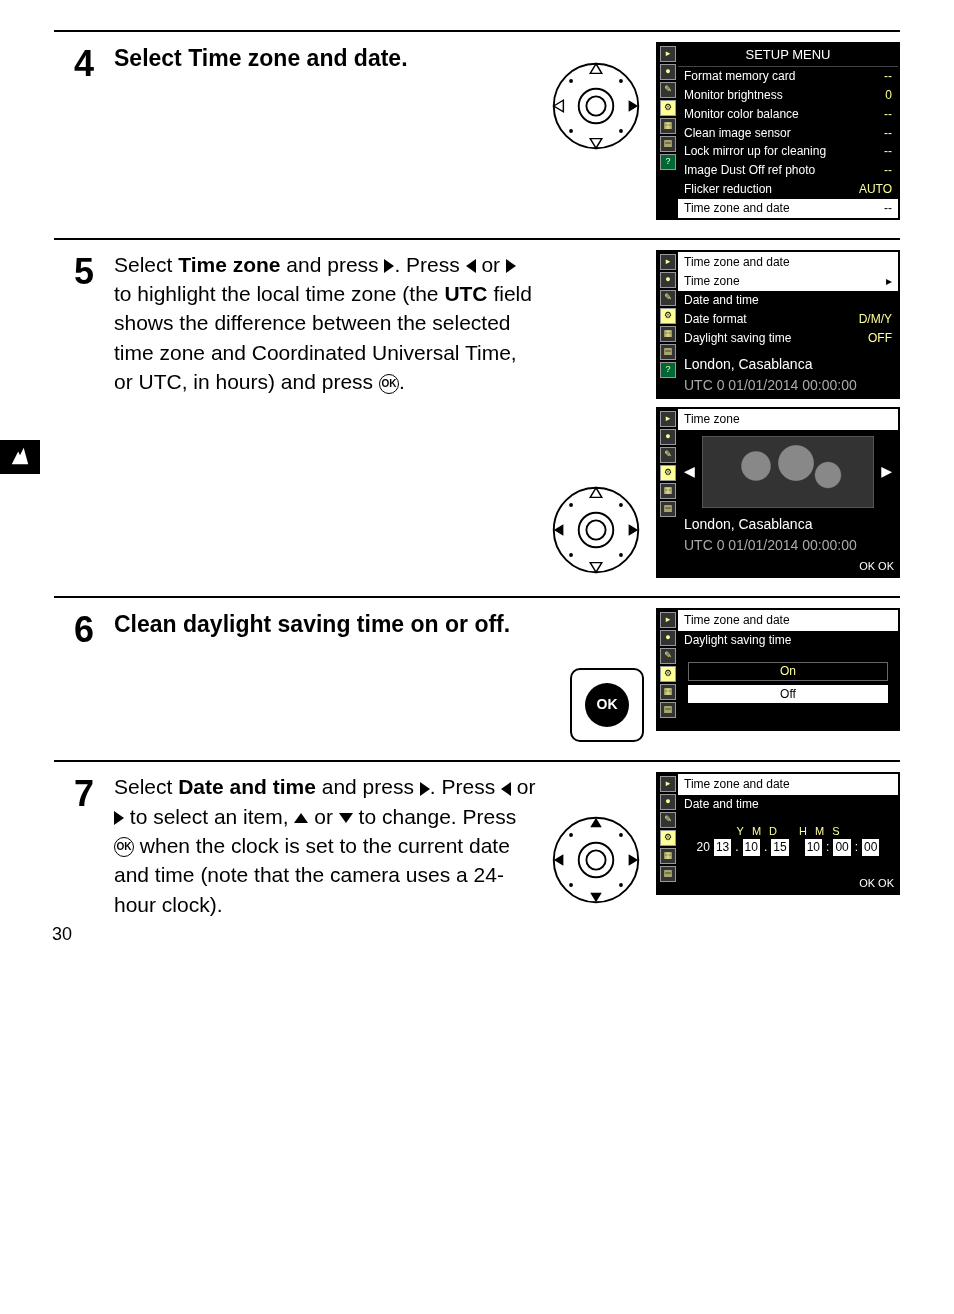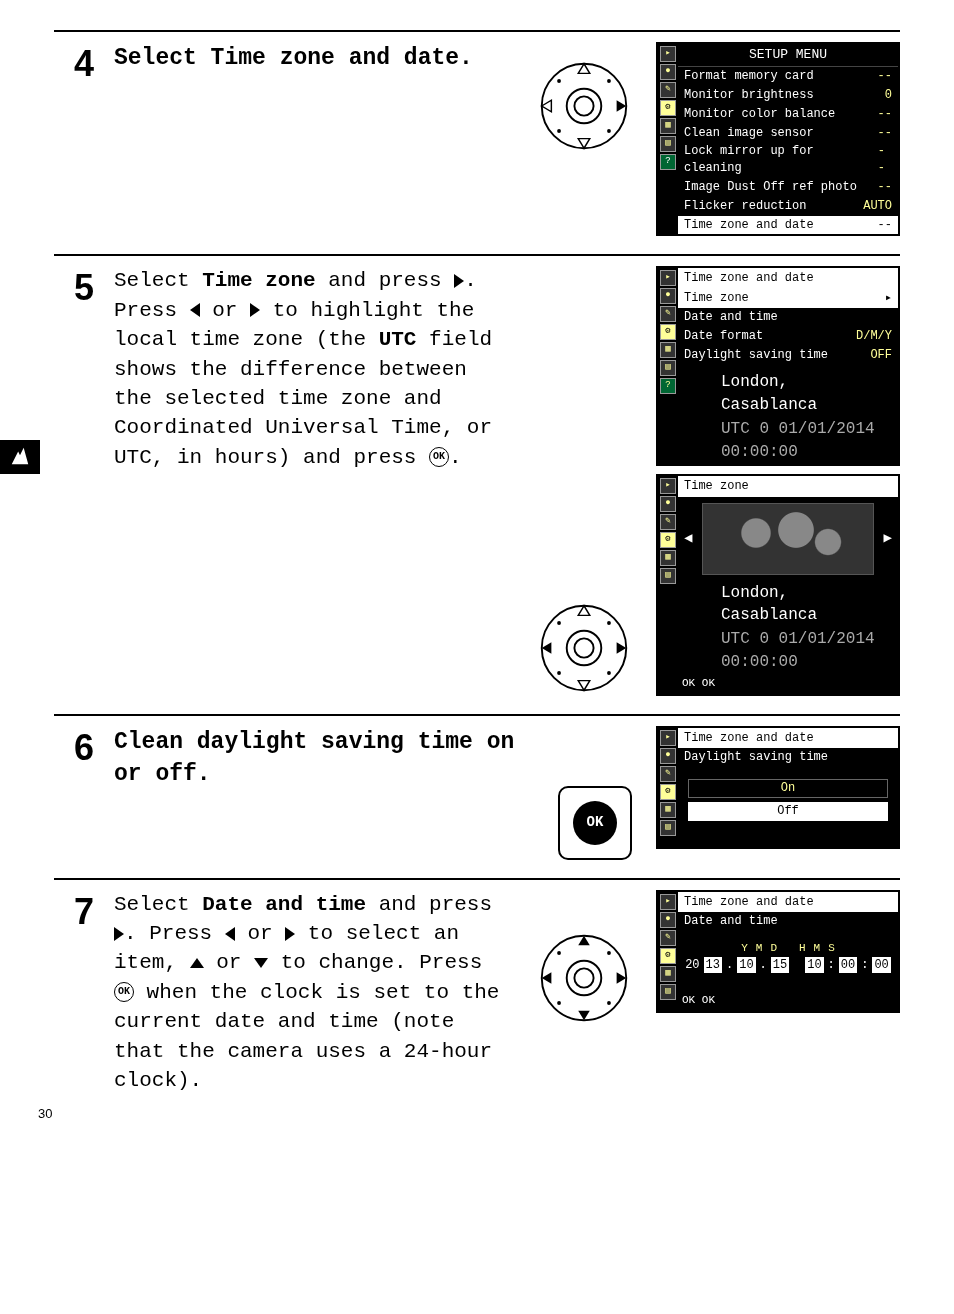--- a/index.html
+++ b/index.html
@@ -25,22 +25,21 @@
   font-size:36px;
   font-weight:bold;
   width:40px;
   text-align:right;
   line-height:1;
   padding-top:4px;
 }
 .step-body{
   flex:1;
   display:flex;
-  gap:24px;
-  font-family:Liberation Mono, monospace;
+  gap:12px;
 }
 .step-text{
   flex:1;
 }
 .step-title{
   font-size:23px;
   font-weight:bold;
   margin-bottom:2px;
 }
 .step-desc{
@@ -76,50 +75,50 @@
   padding:2px;
 }
 .ic{width:14px;height:14px;background:#333;border:1px solid #999;font-size:9px;color:#ff9;text-align:center;line-height:12px;}
 .scr-body{flex:1;}
 .scr-title{background:#000;color:#fff;text-align:center;font-size:13px;padding:2px 4px;border-bottom:1px solid #444;}
 .scr-row{display:flex;justify-content:space-between;padding:1px 6px;background:#000;color:#fff;}
 .scr-row.sel{background:#fff;color:#000;}
 .scr-val{color:#ff9;font-size:12px;}
 .scr-row.sel .scr-val{color:#000;}
 .scr-item{font-size:12px;}
-.scr-sub{font-size:16px;color:#aaa;padding:1px 6px;margin-left:37px;}
+.scr-sub{font-size:14px;color:#aaa;padding:1px 6px;}
 
 .dst-screen .scr-body{padding-bottom:4px;}
 .dst-opt{margin:4px 10px;text-align:center;font-size:12px;color:#ff9;}
 .dst-opt.sel{background:#fff;color:#000;border:1px solid #fff;}
 .dst-opt.unsel{border:1px solid #666;}
 
 .dt-labels{display:flex;gap:8px;justify-content:center;color:#ff9;font-size:11px;margin-top:10px;}
 .dt-vals{display:flex;gap:4px;justify-content:center;color:#fff;font-size:12px;align-items:center;}
 .dt-vals span.box{background:#fff;color:#000;padding:0 2px;}
-.scr-okok{font-size:11px;color:#fff;padding:2px 4px;}
+.scr-okok{text-align:right;font-size:11px;color:#fff;padding:2px 4px;}
 
 .map-body{padding:6px;}
 .map-img{width:170px;height:70px;background:#333;margin:0 auto;border:1px solid #555;position:relative;}
 .map-img::before{content:"";position:absolute;inset:5px;background:
   radial-gradient(circle at 30% 40%, #888 12%, transparent 13%),
   radial-gradient(circle at 55% 35%, #888 18%, transparent 19%),
   radial-gradient(circle at 75% 55%, #888 10%, transparent 11%),
   #333;}
 .map-arrows{display:flex;justify-content:space-between;align-items:center;}
 .map-arrows .ma{color:#fff;font-size:14px;}
 
 .dpad{width:96px;height:96px;position:relative;}
 .dpad svg{width:100%;height:100%;}
 .okbtn{width:70px;height:70px;border:2px solid #000;border-radius:10px;display:flex;align-items:center;justify-content:center;}
 .okbtn-inner{width:44px;height:44px;border-radius:50%;background:#000;color:#fff;font-weight:bold;font-size:14px;display:flex;align-items:center;justify-content:center;}
 
 .sidetab{position:absolute;left:0;top:440px;width:40px;height:34px;background:#000;display:flex;align-items:center;justify-content:center;}
 .sidetab svg{width:22px;height:22px;}
-.page-num{position:absolute;bottom:20px;left:38px;font-size:13px;text-align:center;}
+.page-num{position:absolute;bottom:20px;left:52px;font-size:18px;text-align:center;}
 </style>
 </head>
 <body>
 
 <div class="page">
   <div class="sidetab">
     <svg viewBox="0 0 24 24">
         <path d="M3 20 L10 6 L12 10 L16 2 L21 20 Z" fill="#fff"></path>
       </svg>
   </div>

